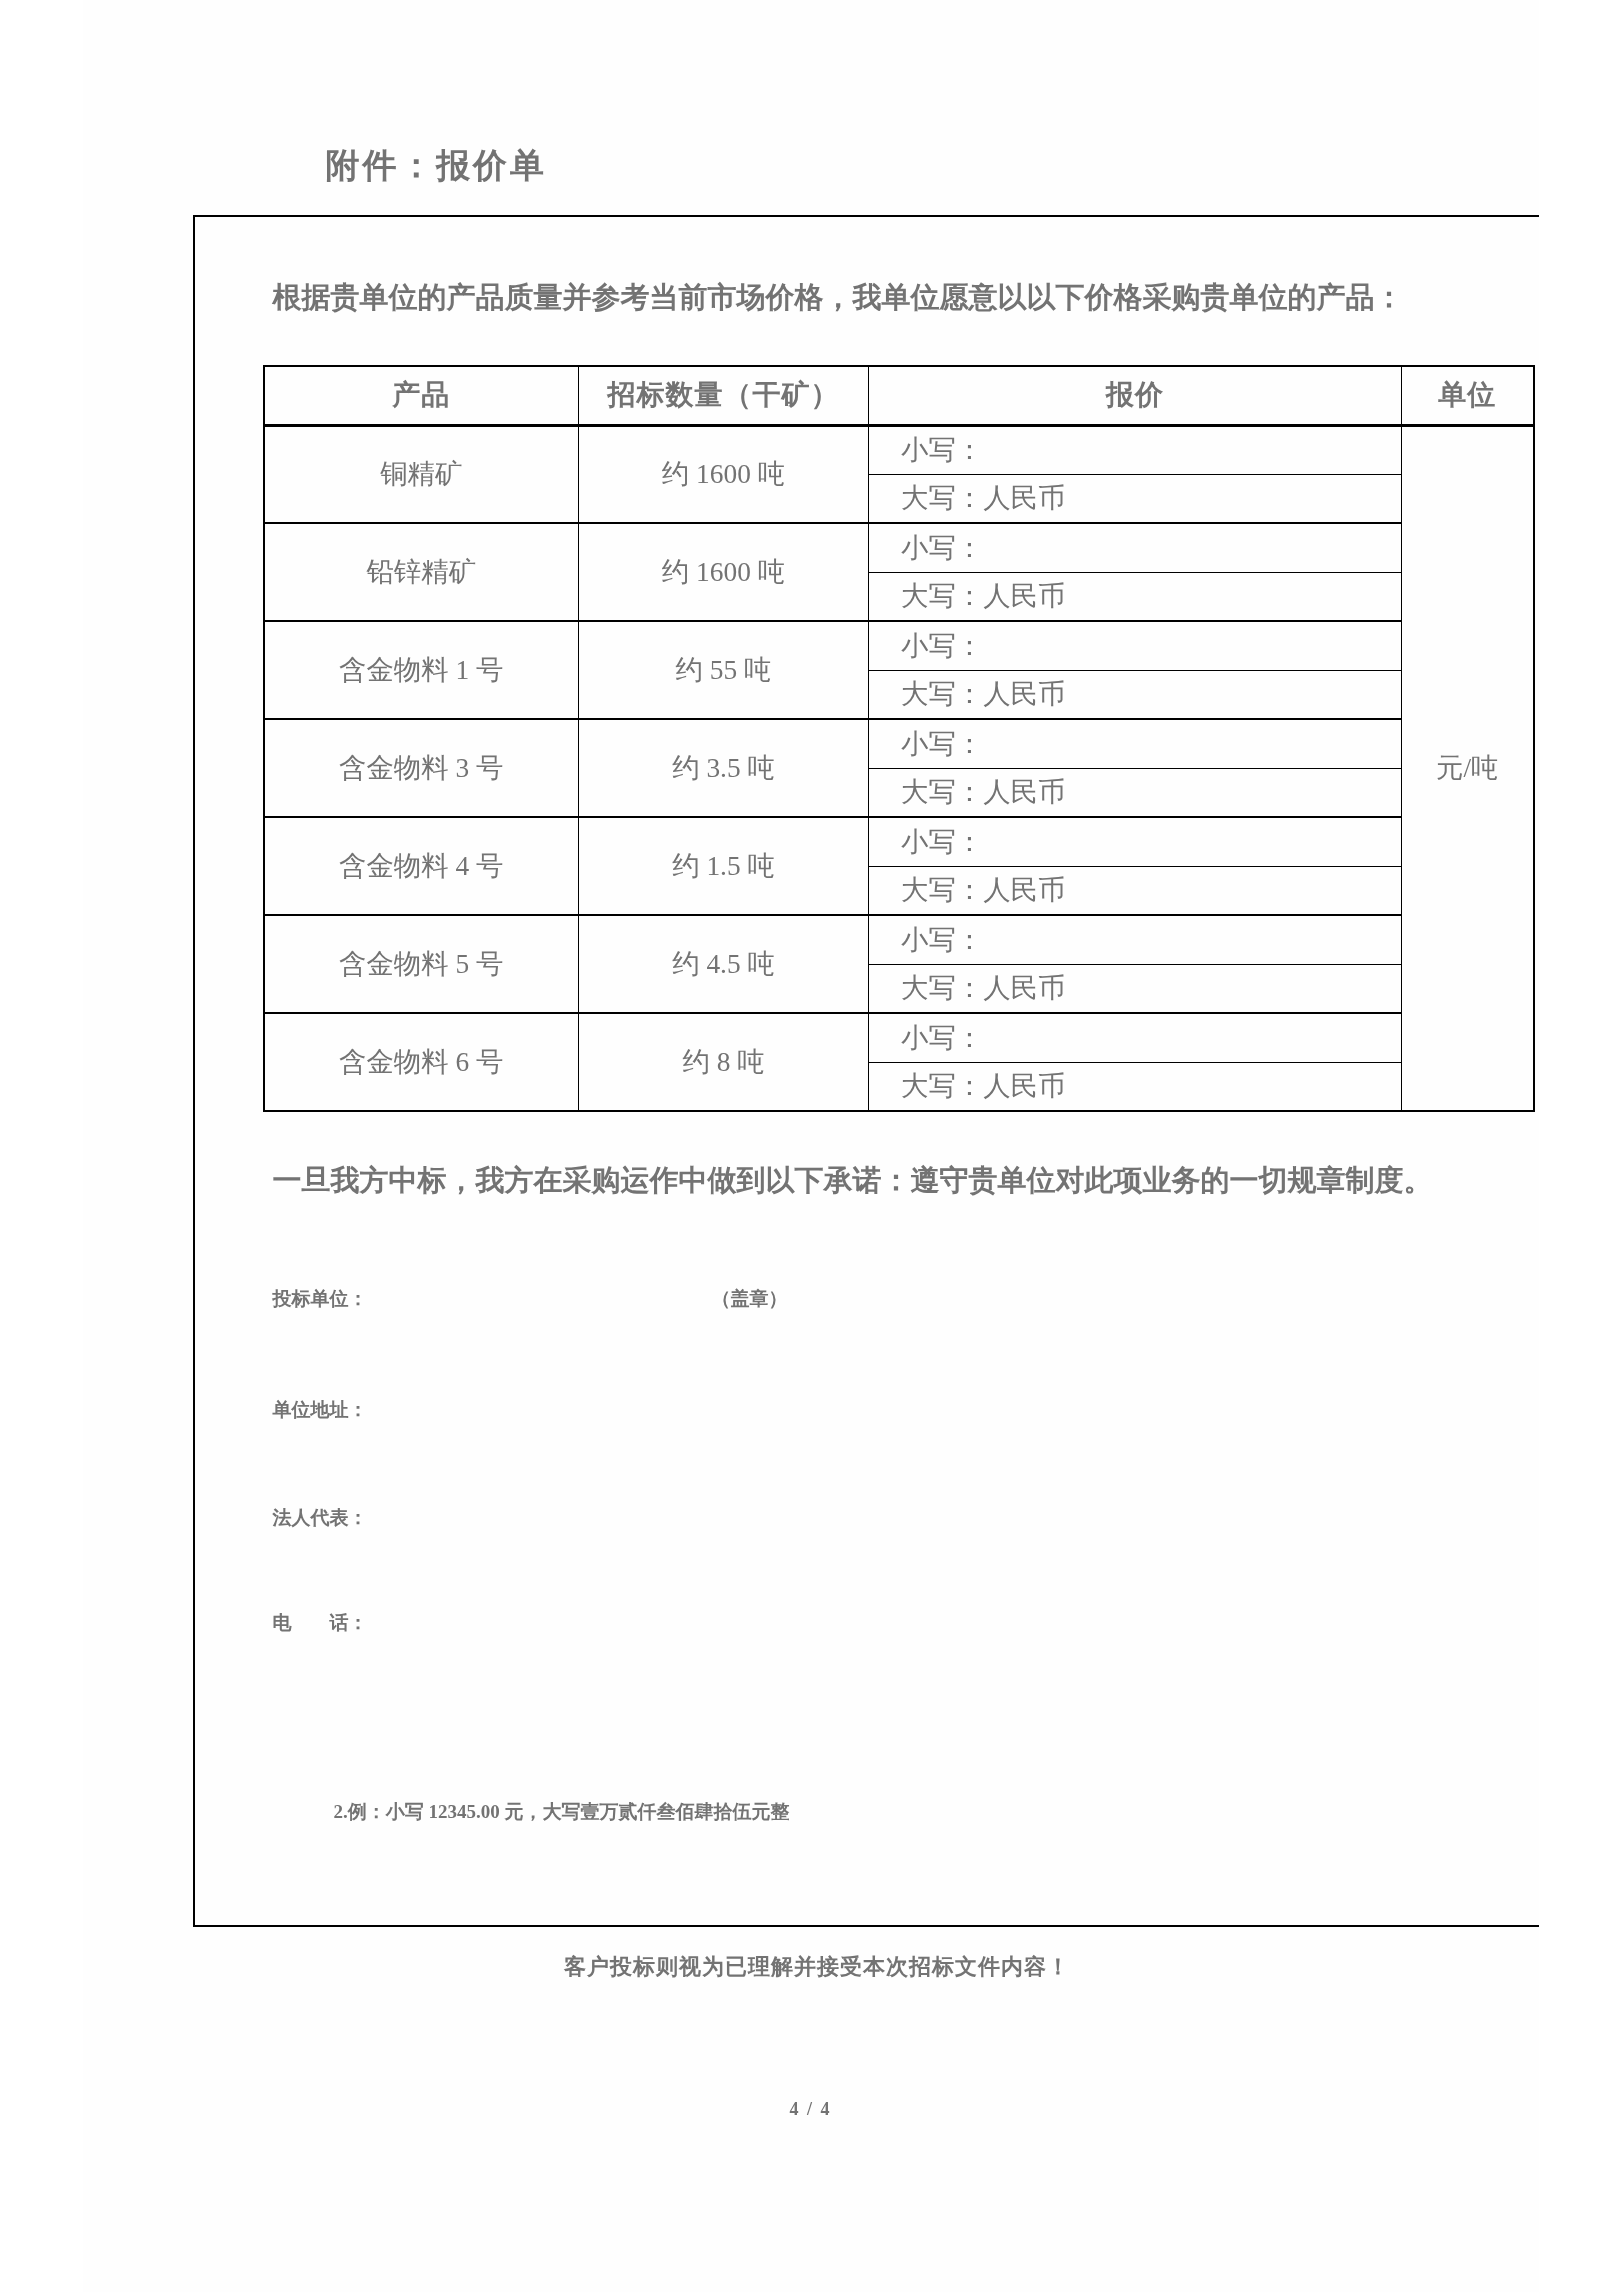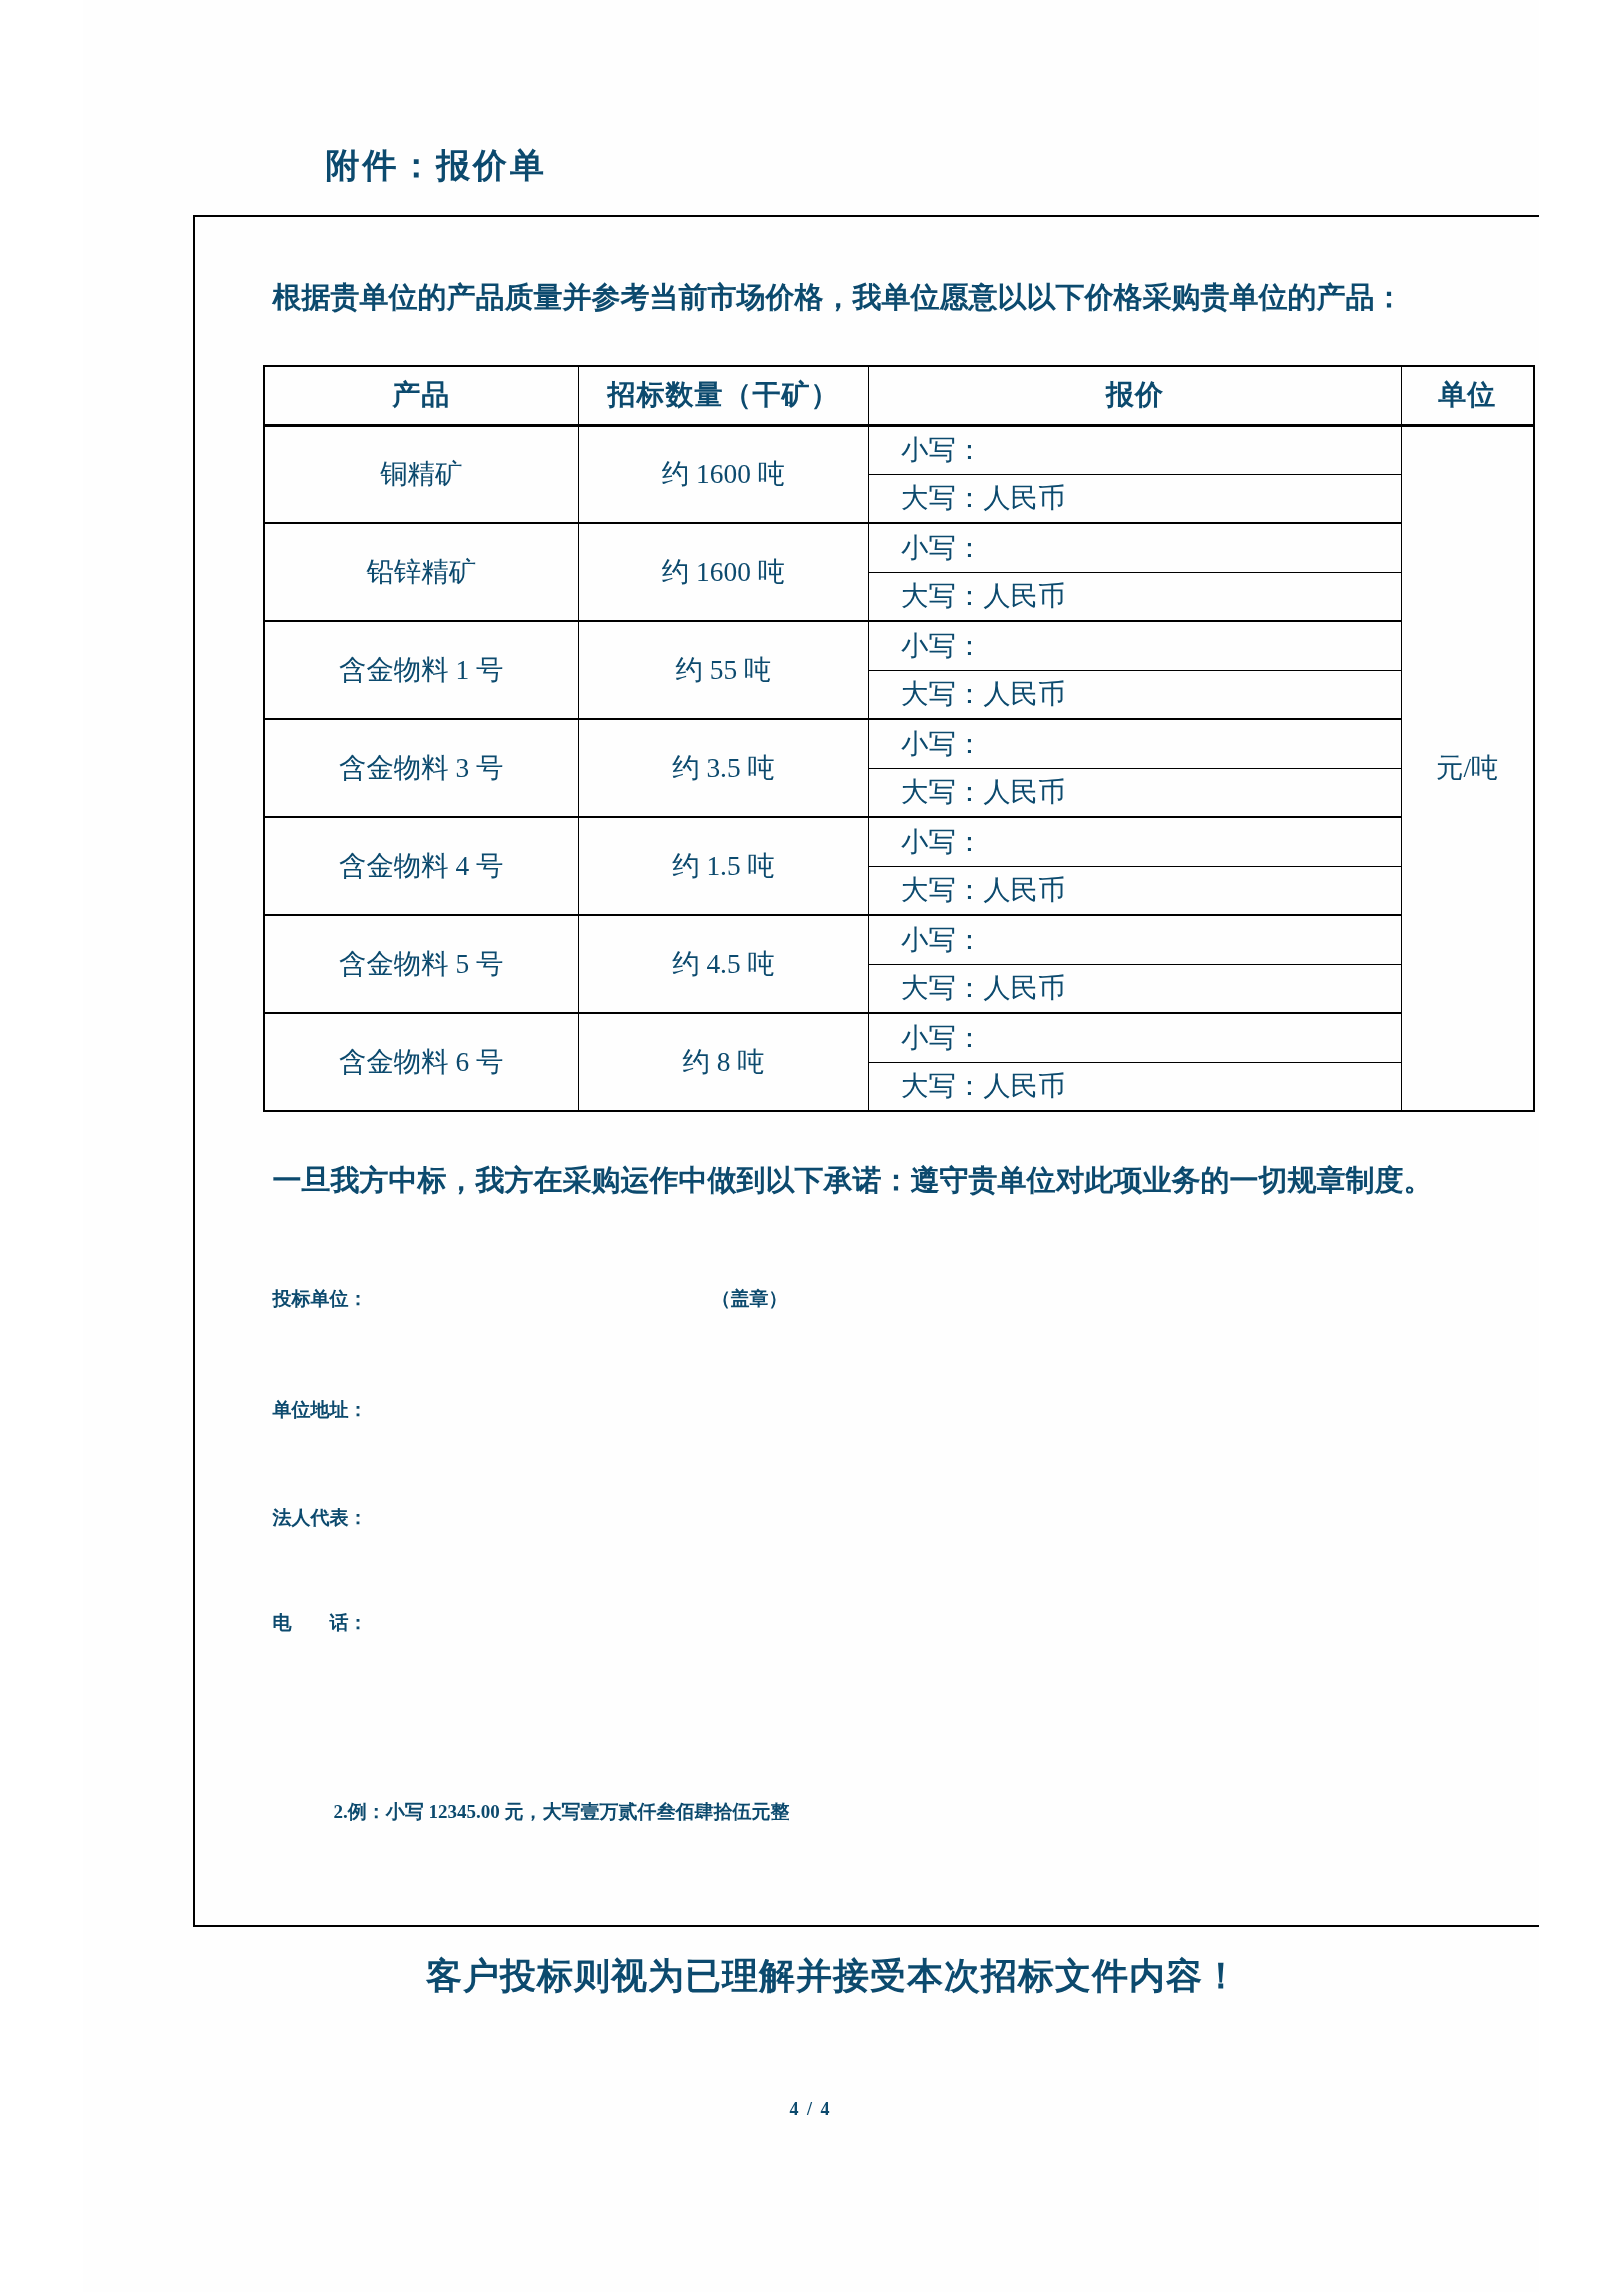--- a/index.html
+++ b/index.html
@@ -3,21 +3,21 @@
 <meta charset="utf-8">
 <style>
   * { margin: 0; padding: 0; box-sizing: border-box; }
   html, body { background: #ffffff; }
   .page {
     position: relative;
     width: 1456px;
     height: 2293px;
     margin: 0 auto;
     background: #fefefe;
-    color: #0c4a6e;
+    color: #737373;
     font-family: "Liberation Serif", "DejaVu Serif", serif;
     overflow: hidden;
   }
   .doc-title {
     position: absolute;
     left: 243px;
     top: 143px;
     font-size: 34px;
     font-weight: 700;
     letter-spacing: 2.9px;
@@ -94,25 +94,25 @@
   }
   .f-bidder { top: 1069px; }
   .f-seal   { position: absolute; left: 439px; top: 0; }
   .f-address { top: 1180px; }
   .f-legal   { top: 1288px; }
   .f-phone   { top: 1393px; }
   .f-note1   { top: 1498px; }
   .f-note2   { top: 1582px; left: 139px; }
   .footer-note {
     position: absolute;
-    left: 16px;
+    left: 0;
     top: 1952px;
     width: 100%;
     text-align: center;
-    font-size: 36px;
+    font-size: 22px;
     font-weight: 700;
     letter-spacing: 1px;
     padding-left: 13px;
   }
   .page-number {
     position: absolute;
     left: 0;
     top: 2099px;
     width: 100%;
     text-align: center;

